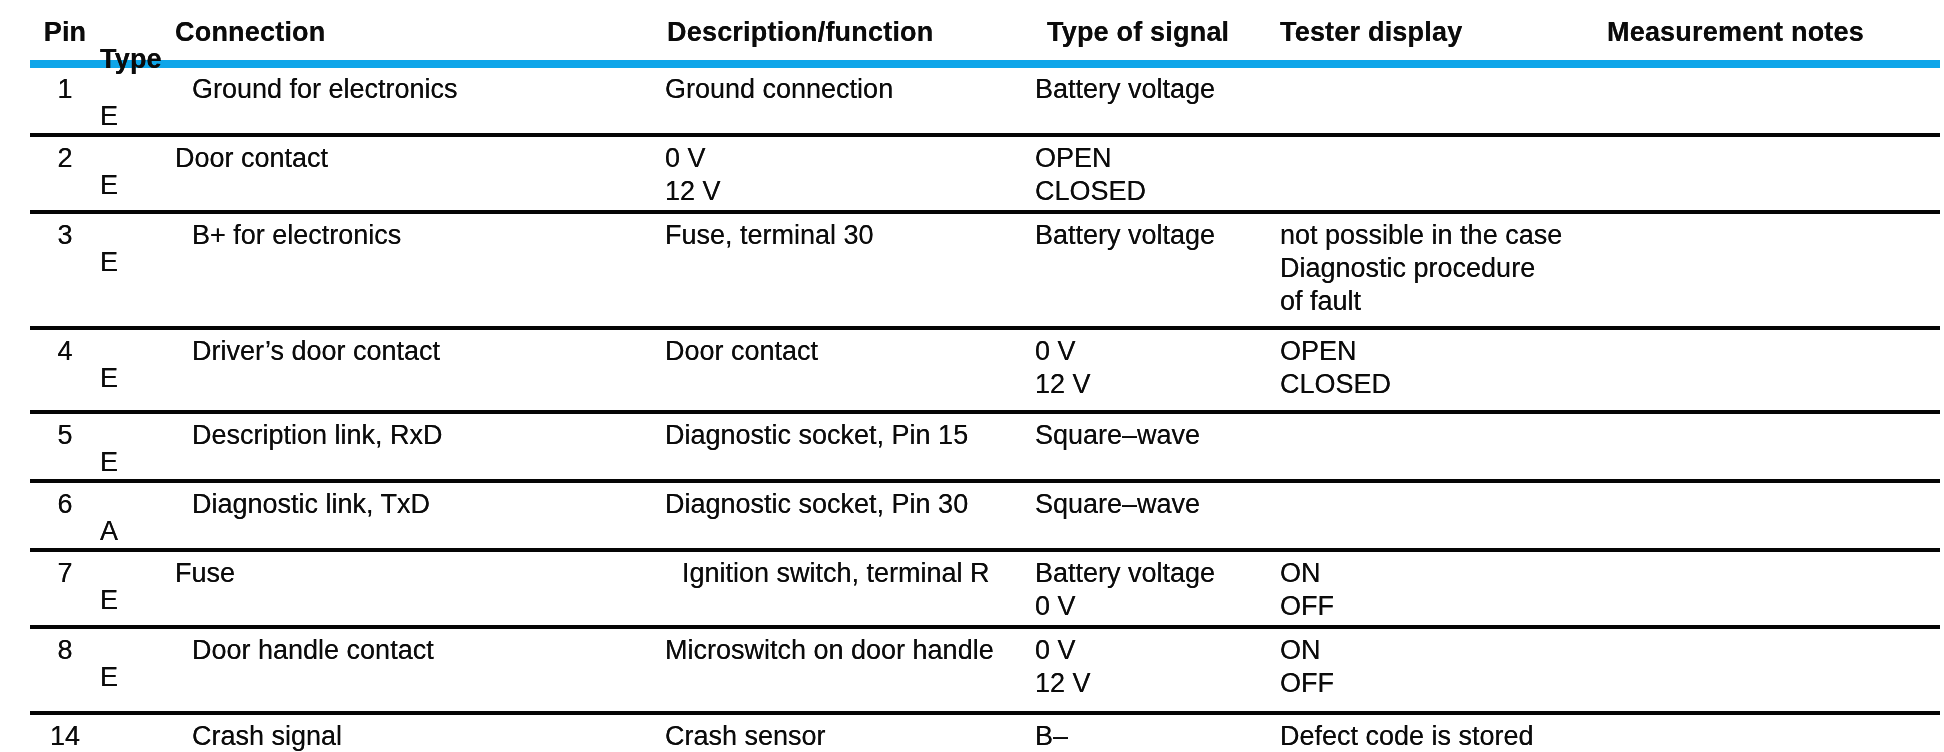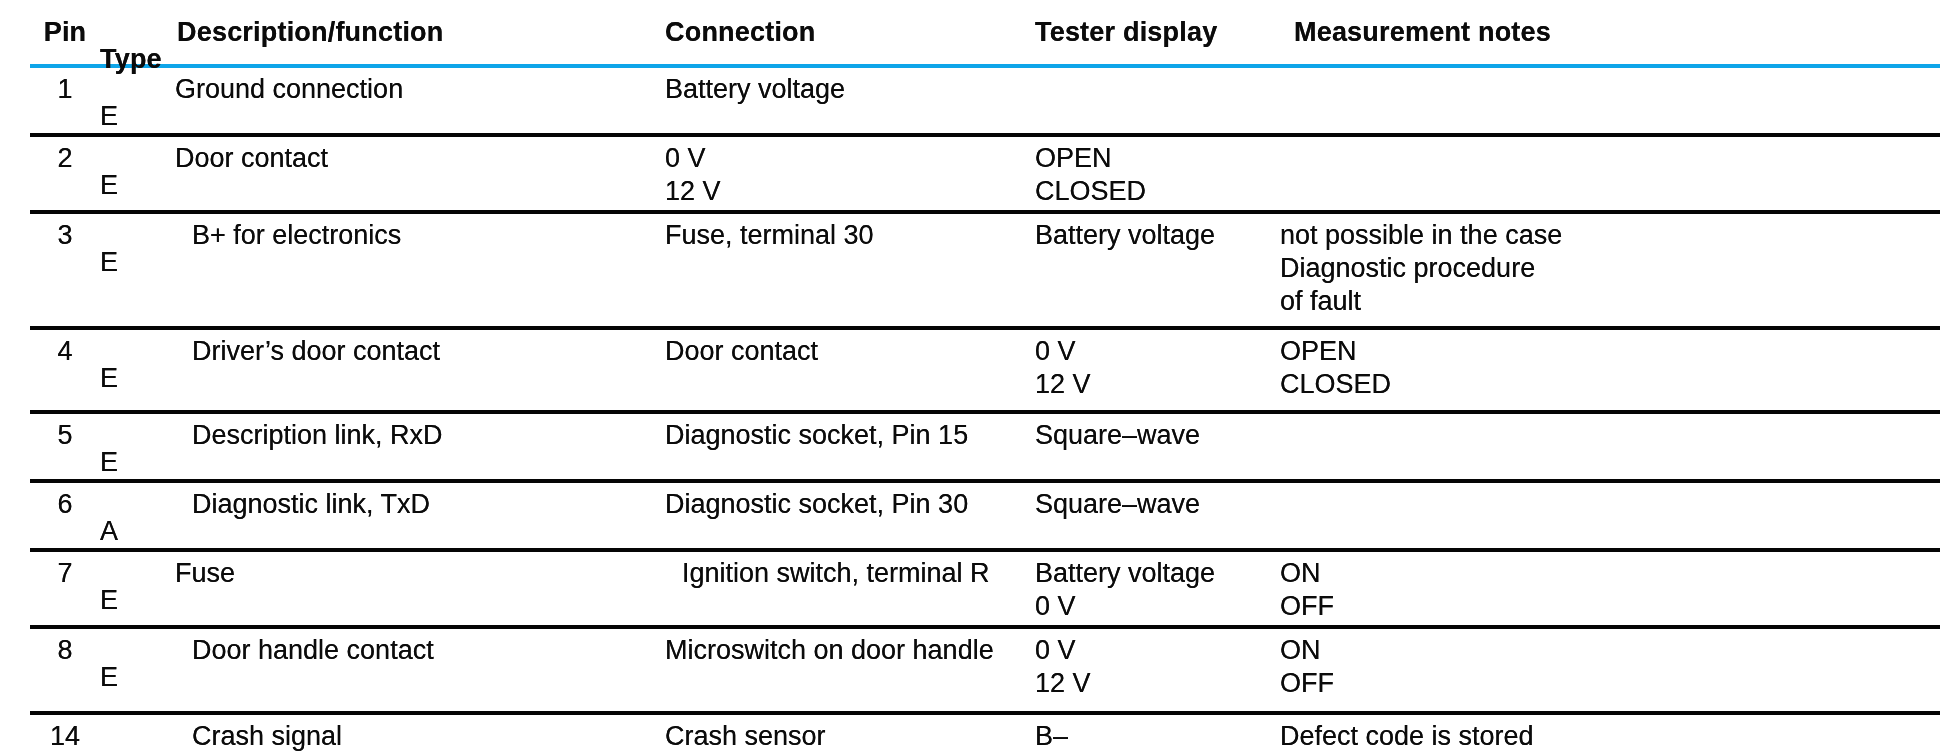--- a/index.html
+++ b/index.html
@@ -19,21 +19,21 @@
     top: 0;
     width: 1910px;
   }
   .trow {
     display: grid;
     grid-template-columns: 70px 75px 490px 370px 245px 313px 347px;
     width: 100%;
   }
   .thead {
     height: 68px;
-    border-bottom: 4px solid #0ea5e9;
+    border-bottom: 8px solid #0ea5e9;
     font-weight: bold;
     font-size: 27px;
     letter-spacing: 0.2px;
   }
   .thead .cell { padding-top: 16px; }
   .tbody-row {
     border-bottom: 4px solid #050505;
     font-size: 27px;
     padding-top: 5px;
   }
@@ -61,29 +61,31 @@
 </style>
 </head>
 <body>
 
 <div class="page">
   <div class="pin-table">
 
     <div class="trow thead">
       <div class="cell c-pin">Pin</div>
       <div class="cell c-type">Type</div>
+      <div class="cell c-conn">Connection</div>
       <div class="cell c-desc">Description/function</div>
-      <div class="cell c-conn">Connection</div>
+      <div class="cell c-sig">Type of signal</div>
       <div class="cell c-tester">Tester display</div>
       <div class="cell c-notes">Measurement notes</div>
     </div>
 
     <div class="trow tbody-row r0">
       <div class="cell c-pin">1</div>
       <div class="cell c-type">E</div>
+      <div class="cell c-desc">Ground for electronics</div>
       <div class="cell c-conn">Ground connection</div>
       <div class="cell c-sig">
         <div>Battery voltage</div>
       </div>
       <div class="cell c-tester"></div>
       <div class="cell c-notes"></div>
     </div>
 
     <div class="trow tbody-row r1">
       <div class="cell c-pin">2</div>

